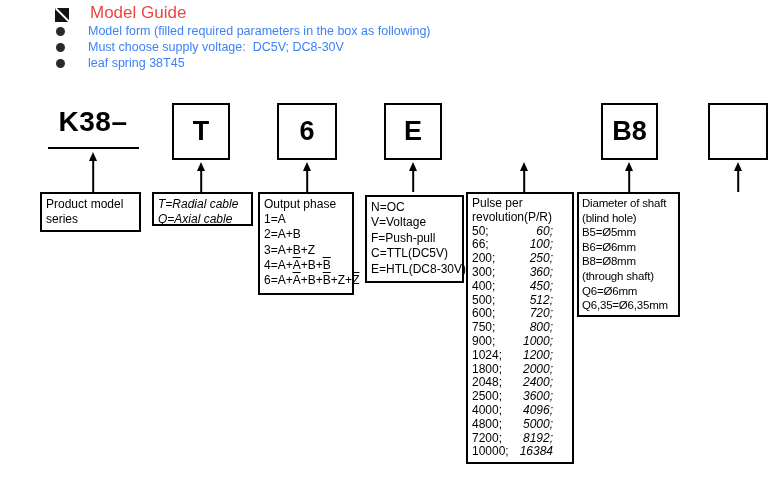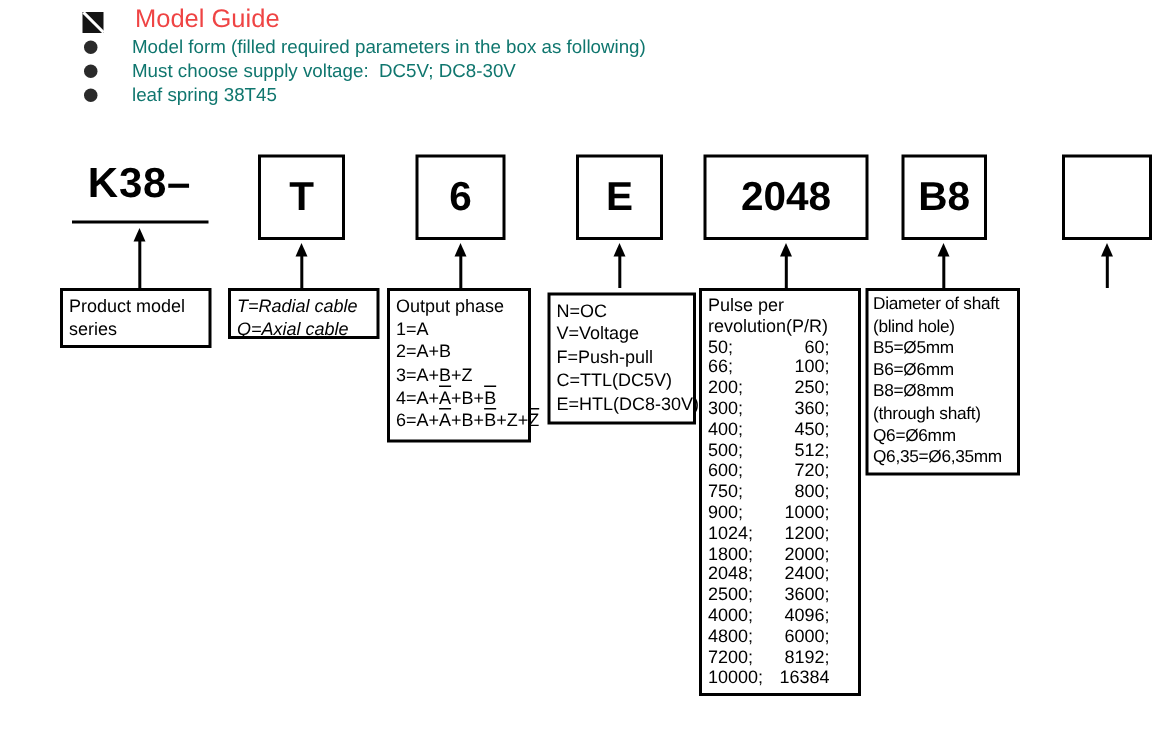--- a/index.html
+++ b/index.html
@@ -8,21 +8,21 @@
     font-family:"Liberation Sans", sans-serif; color:#000; overflow:hidden;
   }
 
   
   .sq { position:absolute; left:55px; top:8px; width:14px; height:14px; background:#141414; }
   .sq::after { content:""; position:absolute; left:-2.5px; top:6.2px; width:19px; height:1.6px;
                background:#ffffff; transform:rotate(45deg); }
   .title { position:absolute; left:90px; top:3px; font-size:17px; color:#ef4444; }
   .bullet { position:absolute; left:56px; width:9px; height:9px; border-radius:50%; background:#2a2a2a; }
   .b0 { top:27px; } .b1 { top:43px; } .b2 { top:59px; }
-  .btext { position:absolute; left:88px; font-size:12.5px; color:#0f766e; white-space:pre; }
+  .btext { position:absolute; left:88px; font-size:12.5px; color:#3b82f6; white-space:pre; }
   .t0 { top:24px; } .t1 { top:40px; } .t2 { top:56px; }
 
   
   .k38 { position:absolute; left:46px; top:106px; width:94px; text-align:center;
          font-size:28px; font-weight:700; letter-spacing:0.5px; }
   .k38u { position:absolute; left:48px; top:147px; width:91px; height:2px; background:#000; }
   .mbox { position:absolute; top:103px; height:57px; border:2px solid #000; box-sizing:border-box;
           display:flex; align-items:center; justify-content:center;
           font-size:27px; font-weight:600; background:#fff; }
   .mb0 { left:172px; width:58px; } .mb1 { left:277px; width:60px; }
@@ -53,21 +53,21 @@
   .d2 { left:258px; top:192px; width:96px;  height:103px; line-height:15.2px; }
   .d3 { left:365px; top:195px; width:99px;  height:88px;  line-height:15.4px; }
   .d4 { left:466px; top:192px; width:108px; height:272px; line-height:13.8px; }
   .d5 { left:577px; top:192px; width:103px; height:125px; line-height:14.6px;
         font-size:11.5px; letter-spacing:-0.2px; padding:2px 3px; }
   .d6 { left:684px; top:189px; width:92px;  height:94px;  font-size:8.8px;
         line-height:12.2px; letter-spacing:-0.25px; padding:2px 3px; }
 
   .pairs .row { display:flex; }
   .pairs .row .l { flex:0 0 46px; white-space:pre; }
-  .pairs .row .r { flex:1; text-align:right; padding-right:15px; white-space:pre; }
+  .pairs .row .r { flex:1; text-align:right; padding-right:15px; white-space:pre;font-style:italic; }
 
   .ov { text-decoration:overline; }
 </style>
 </head>
 <body>
 
 <div class="page">
 
   <span class="sq"></span>
   <span class="title">Model Guide</span>
@@ -78,21 +78,20 @@
   <span class="btext t1">Must choose supply voltage:  DC5V; DC8-30V</span>
   <span class="bullet b2"></span>
   <span class="btext t2">leaf spring 38T45</span>
 
   <div class="k38">K38–</div>
   <div class="k38u"></div>
 
   <div class="mbox mb0">T</div>
   <div class="mbox mb1">6</div>
   <div class="mbox mb2">E</div>
-  <div class="mbox mb3">2048</div>
   <div class="mbox mb4">B8</div>
   <div class="mbox mb5"></div>
 
   <div class="arrow a0">
       <span class="head"></span>
       <span class="shaft"></span>
     </div>
   <div class="arrow a1">
       <span class="head"></span>
       <span class="shaft"></span>
@@ -198,21 +197,21 @@
         <div class="row">
           <span class="l">2500;</span>
           <span class="r">3600;</span>
         </div>
         <div class="row">
           <span class="l">4000;</span>
           <span class="r">4096;</span>
         </div>
         <div class="row">
           <span class="l">4800;</span>
-          <span class="r">6000;</span>
+          <span class="r">5000;</span>
         </div>
         <div class="row">
           <span class="l">7200;</span>
           <span class="r">8192;</span>
         </div>
         <div class="row">
           <span class="l">10000;</span>
           <span class="r">16384</span>
         </div>
       </div>

